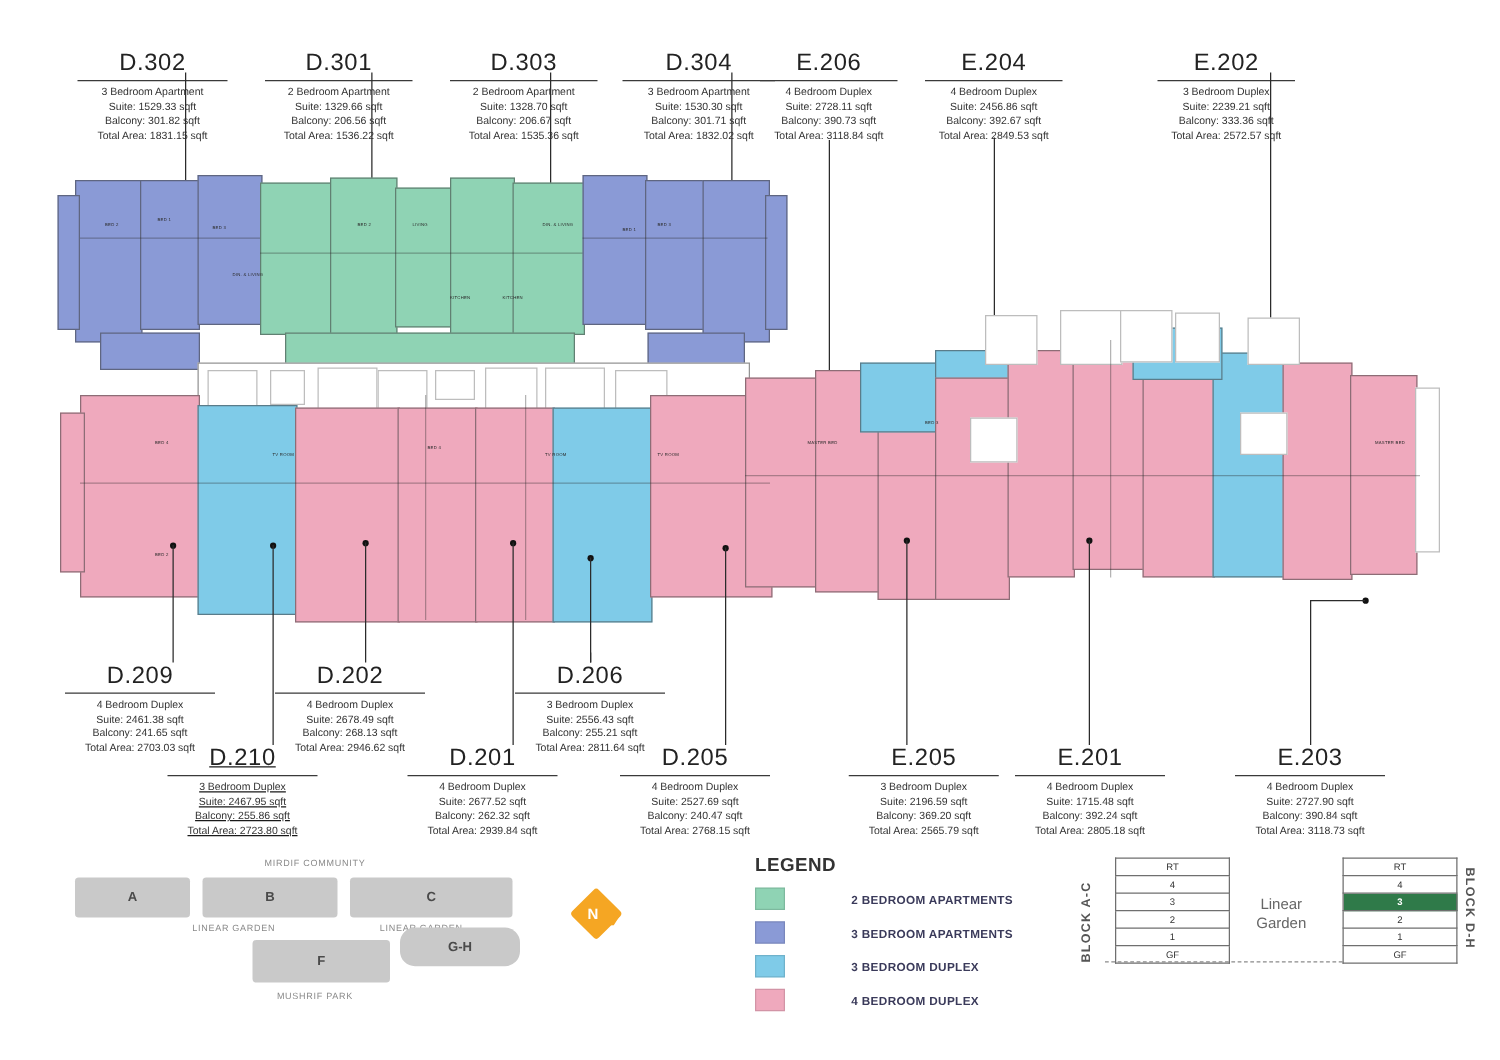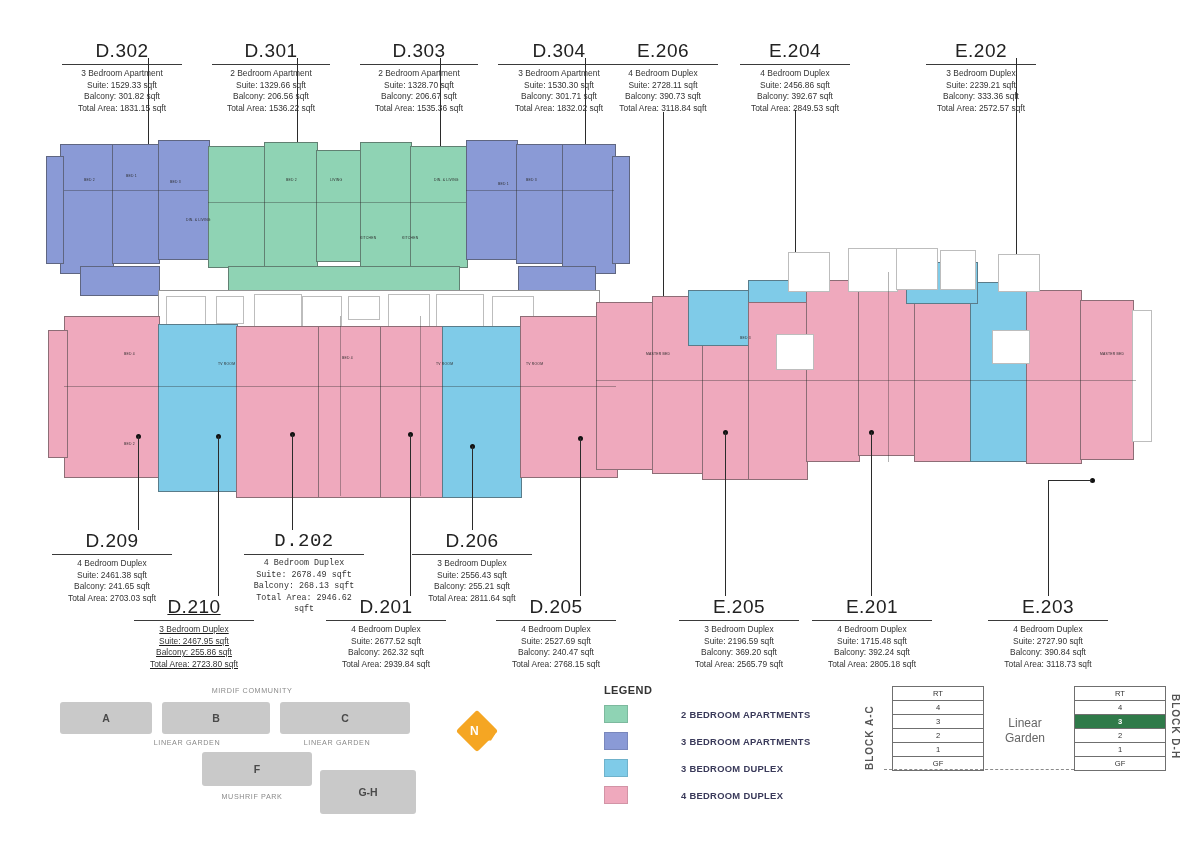--- a/index.html
+++ b/index.html
@@ -39,21 +39,21 @@
   .u-3br{background:#8a9ad6;}
   .u-3dx{background:#7fcbe8;}
   .u-4dx{background:#efa9bd;}
   .u-core{background:#ffffff;}
   .ghost{position:absolute;border:1px solid #bdbdbd;background:#fff;}
   .roomline{position:absolute;background:rgba(40,40,40,.35);}
   .rtxt{position:absolute;font-size:3.4px;color:#2b2b2b;letter-spacing:.2px;white-space:nowrap;}
 
   
   .legend{position:absolute;left:604px;top:684px;}
-  .legend .lg-title{font-size:11px;font-weight:700;color:#333;letter-spacing:.4px;margin-bottom:9px;}
+  .legend .lg-title{font-size:15px;font-weight:700;color:#333;letter-spacing:.4px;margin-bottom:9px;}
   .legend .row{display:flex;align-items:center;margin-bottom:9px;gap:41px;}
   .legend .sw{width:22px;height:16px;margin-right:12px;border:1px solid rgba(0,0,0,.12);}
   .legend .lbl{font-size:9.4px;font-weight:700;color:#3a3a5a;letter-spacing:.3px;}
 
   
   .keyplan{position:absolute;left:52px;top:690px;width:390px;height:120px;}
   .kp-block{position:absolute;background:#c9c9c9;border-radius:3px;display:flex;align-items:center;justify-content:center;font-size:10.5px;font-weight:700;color:#4a4a4a;}
   .kp-dark{background:#4a4a4a;color:#fff;}
   .kp-cap{position:absolute;font-size:7.2px;color:#8a8a8a;letter-spacing:.6px;text-align:center;}
 
@@ -285,21 +285,21 @@
   <div class="callout" style="left:52px;top:530px;width:120px;">
     <div class="title">D.209</div>
     <div class="lines">
       <div>4 Bedroom Duplex</div>
       <div>Suite: 2461.38 sqft</div>
       <div>Balcony: 241.65 sqft</div>
       <div>Total Area: 2703.03 sqft</div>
     </div>
   </div>
 
-  <div class="callout" style="left:244px;top:530px;width:120px;font-family:Liberation Mono, monospace;">
+  <div class="callout" style="left:220px;top:530px;width:120px;">
     <div class="title">D.202</div>
     <div class="lines">
       <div>4 Bedroom Duplex</div>
       <div>Suite: 2678.49 sqft</div>
       <div>Balcony: 268.13 sqft</div>
       <div>Total Area: 2946.62 sqft</div>
     </div>
   </div>
 
   <div class="callout" style="left:412px;top:530px;width:120px;">
@@ -373,21 +373,21 @@
   </div>
 
   <div class="keyplan">
     <div class="kp-cap" style="left:130px;top:-4px;width:140px;">MIRDIF COMMUNITY</div>
     <div class="kp-block" style="left:8px;top:12px;width:92px;height:32px;">A</div>
     <div class="kp-block" style="left:110px;top:12px;width:108px;height:32px;">B</div>
     <div class="kp-block" style="left:228px;top:12px;width:130px;height:32px;">C</div>
     <div class="kp-cap" style="left:80px;top:48px;width:110px;">LINEAR GARDEN</div>
     <div class="kp-cap" style="left:230px;top:48px;width:110px;">LINEAR GARDEN</div>
     <div class="kp-block" style="left:150px;top:62px;width:110px;height:34px;">F</div>
-    <div class="kp-block" style="left:268px;top:80px;width:96px;height:44px;">G-H</div>
+    <div class="kp-block" style="left:268px;top:52px;width:96px;height:31px;border-radius:12px;">G-H</div>
     <div class="kp-cap" style="left:130px;top:102px;width:140px;">MUSHRIF PARK</div>
   </div>
 
   <div class="north">
     <div class="badge"></div>
     <div class="n">N</div>
     <div class="chev">❯</div>
   </div>
 
   <div class="legend">

